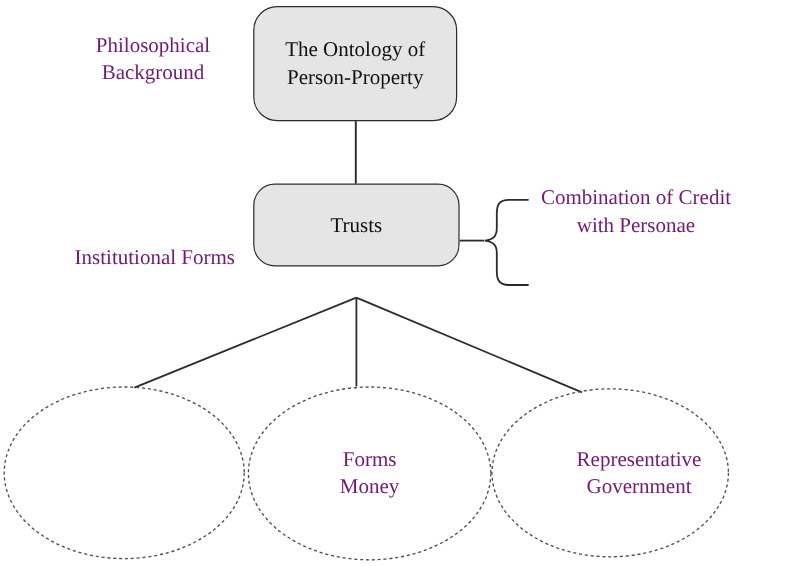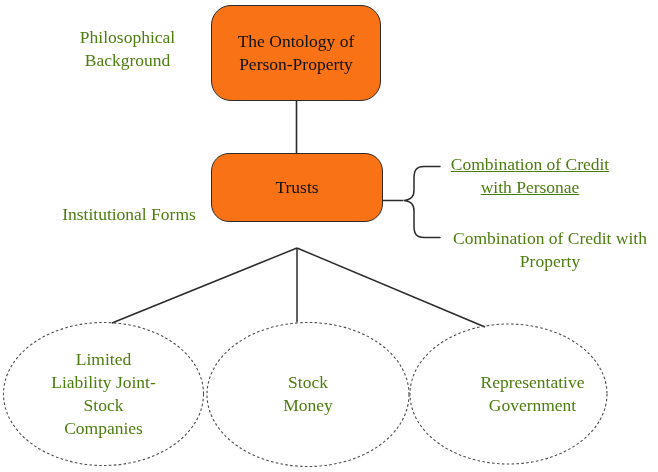--- a/index.html
+++ b/index.html
@@ -12,41 +12,41 @@
     color: #111111;
     overflow: hidden;
   }
   .layer { position: absolute; left: 0; top: 0; }
   .txt {
     position: absolute;
     text-align: center;
     font-size: 17.5px;
     line-height: 23px;
     white-space: pre-line;
-    color: #4d7c0f;
+    color: #701a75;
   }
   .box {
     position: absolute;
     box-sizing: border-box;
     border: 1.5px solid #2b2b2b;
     border-radius: 20px;
-    background: #f97316;
+    background: #e5e5e5;
     display: flex;
     align-items: center;
     justify-content: center;
     text-align: center;
     font-size: 17.5px;
     line-height: 23px;
     white-space: pre-line;
   }
   #lbl-phil        { left: 40px;  top: 26px;  width: 175px; }
   #box-ontology    { left: 211px; top: 5px;   width: 170px; height: 96px; }
   #lbl-inst        { left: 30px;  top: 190px; width: 198px; margin-top: 13px; }
   #box-trusts      { left: 211px; top: 153px; width: 172px; height: 69px; border-radius: 18px; }
-  #txt-personae    { left: 445px; top: 153px; width: 170px; text-decoration: underline; }
+  #txt-personae    { left: 445px; top: 153px; width: 170px; }
   #txt-property    { left: 444px; top: 227px; width: 212px; }
   #txt-companies   { left: 13px;  top: 348px; width: 181px; }
   #txt-money       { left: 228px; top: 371px; width: 160px; }
   #txt-government  { left: 452px; top: 371px; width: 161px; }
 </style>
 </head>
 <body>
 
 <div class="stage">
 
@@ -68,27 +68,21 @@
   <div class="box" id="box-ontology">The Ontology of
 Person-Property</div>
 
   <div class="txt" id="lbl-inst">Institutional Forms</div>
 
   <div class="box" id="box-trusts">Trusts</div>
 
   <div class="txt" id="txt-personae">Combination of Credit
 with Personae</div>
 
-  <div class="txt" id="txt-property">Combination of Credit with
-Property</div>
 
-  <div class="txt" id="txt-companies">Limited
-Liability Joint-
-Stock
-Companies</div>
 
-  <div class="txt" id="txt-money">Stock
+  <div class="txt" id="txt-money">Forms
 Money</div>
 
   <div class="txt" id="txt-government">Representative
 Government</div>
 
 </div>
 
 </body></html>

